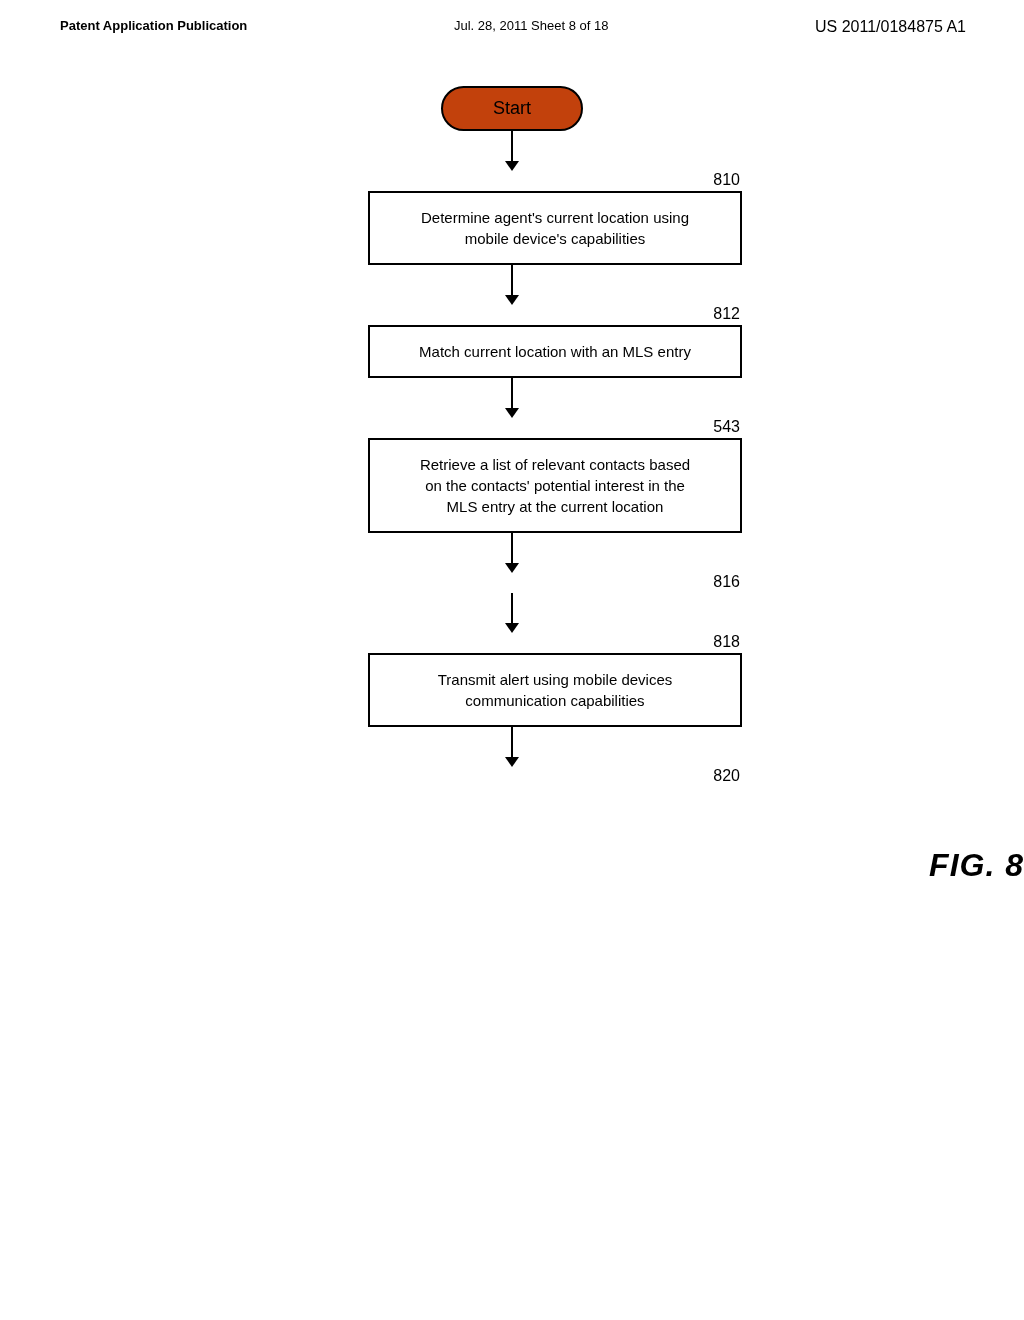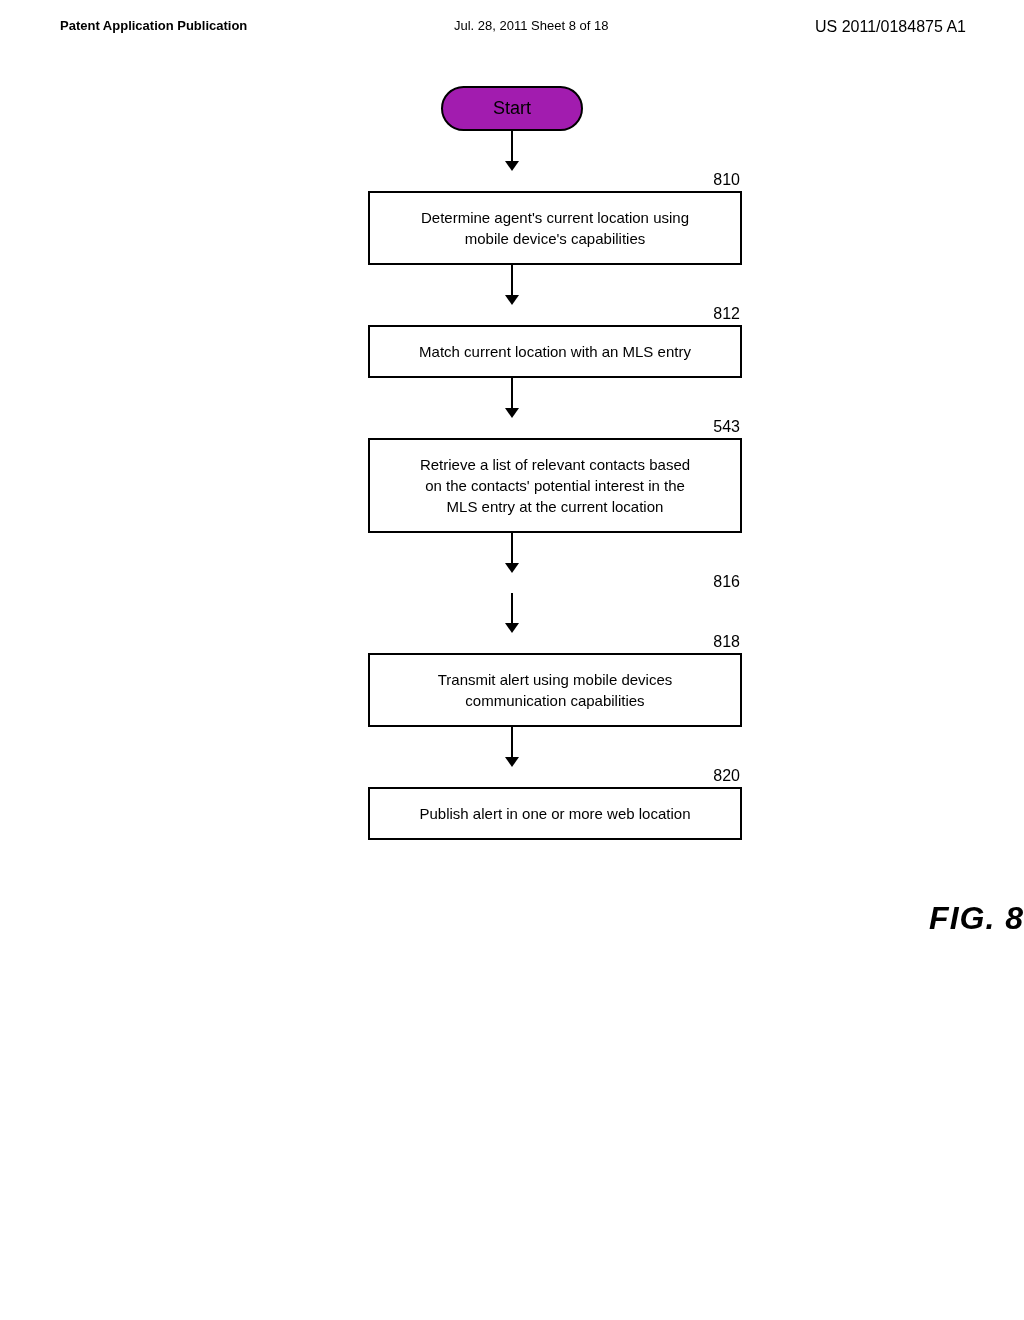--- a/index.html
+++ b/index.html
@@ -41,21 +41,21 @@
       padding-top: 40px;
     }
 
     
     .start-oval {
       border: 2px solid #000;
       border-radius: 40px;
       padding: 10px 50px;
       font-size: 18px;
       font-weight: normal;
-      background: #a21caf;
+      background: #c2410c;
       min-width: 140px;
       text-align: left;
     }
 
     
     .arrow-down {
       display: flex;
       flex-direction: column;
       align-items: center;
       margin: 0;
@@ -181,20 +181,17 @@
     </div>
   </div>
 
   <div class="arrow-down">
     <div class="arrow-line" style="height:30px;"></div>
     <div class="arrow-head"></div>
   </div>
 
   <div class="step-wrapper">
     <div class="step-number">820</div>
-    <div class="step-box">
-      Publish alert in one or more web location
-    </div>
   </div>
 
 </div>
 
 <div class="fig-label">FIG. 8</div>
 
 </body></html>

